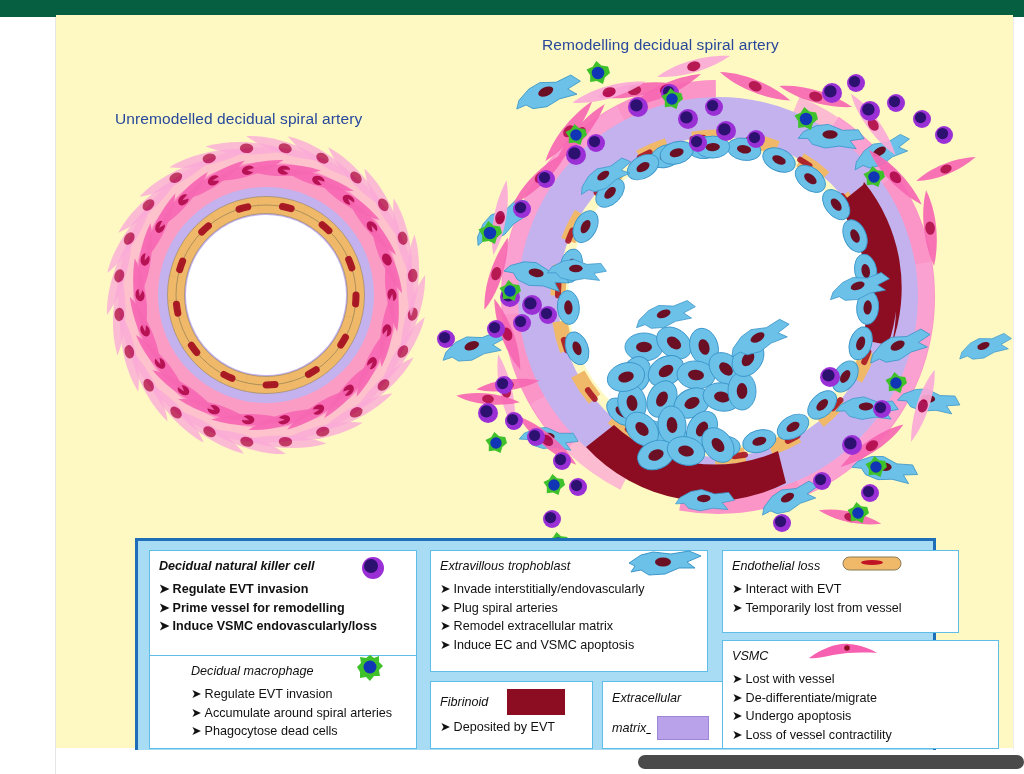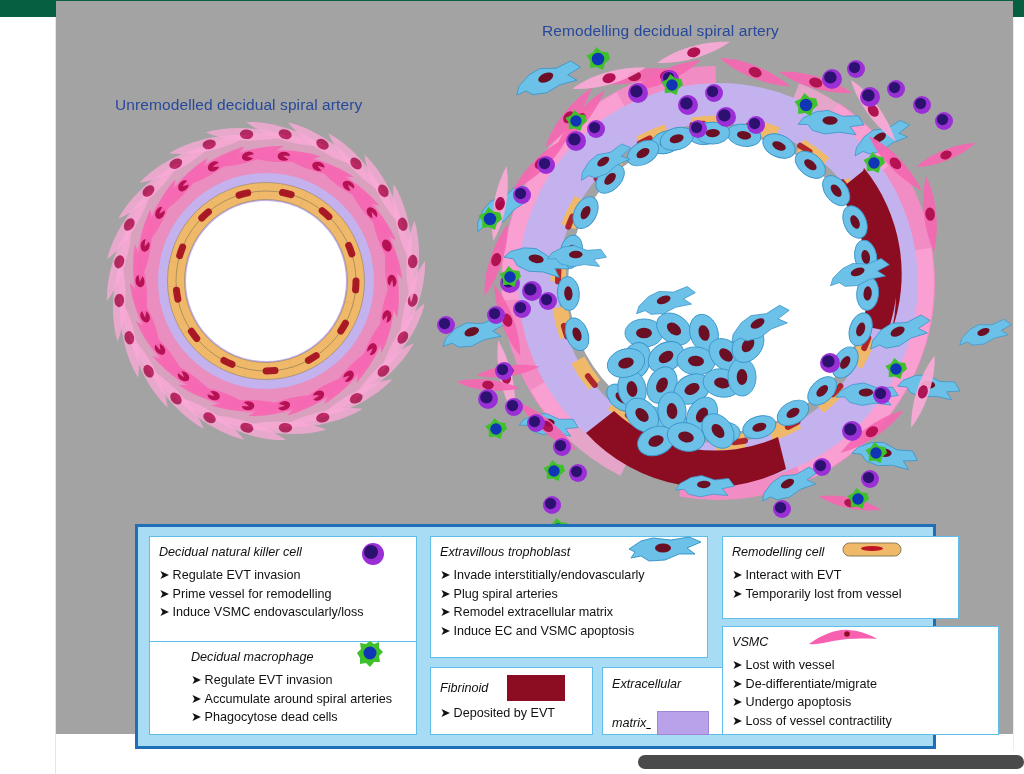--- a/index.html
+++ b/index.html
@@ -11,21 +11,21 @@
   #page{position:absolute;inset:0;background:#fff;}
 
   
   .topbar{position:absolute;left:0;top:0;width:1024px;height:17px;background:#065f40;}
 
   
   .rule-left{position:absolute;left:55px;top:17px;width:1px;height:757px;background:#e6e6e6;}
   .rule-right{position:absolute;left:1013px;top:17px;width:1px;height:733px;background:#ededed;}
 
   
-  .figure{position:absolute;left:56px;top:1px;width:957px;height:733px;background:#a3a3a3;}
+  .figure{position:absolute;left:56px;top:15px;width:957px;height:733px;background:#fef9c3;}
 
   
   .title{
     position:absolute;color:#27489b;font-size:15.5px;letter-spacing:.1px;
     white-space:nowrap;font-family:"Liberation Sans", sans-serif;
   }
   #title-remodelling{left:486px;top:21px;}
   #title-unremodelled{left:59px;top:87px;margin-top:8px;}
 
   
@@ -49,21 +49,21 @@
   .lg-item{
     font-size:12.6px;color:#111;white-space:nowrap;line-height:18.6px;
     font-family:"Liberation Sans", sans-serif;
   }
   .lg-item .arw{font-size:12.6px;margin-right:3px;display:inline-block;}
   .lg-body{padding:5px 0 0 9px;}
   .lg-head{position:relative;padding:5px 0 1px 9px;}
   .lg-icon{position:absolute;}
 
   
-  #lg-dnk   {left:93px; top:535px; width:268px;height:108px;}
+  #lg-dnk   {left:93px; top:535px; width:268px;height:108px;font-weight:bold;}
   #lg-macro {left:93px; top:640px; width:268px;height:94px;padding-left:32px;}
   #lg-evt   {left:374px;top:535px; width:278px;height:122px;}
   #lg-fib   {left:374px;top:666px; width:163px;height:68px;}
   #lg-ecm   {left:546px;top:666px; width:124px;height:68px;text-decoration:underline;}
   #lg-ec    {left:666px;top:535px; width:237px;height:83px;}
   #lg-vsmc  {left:666px;top:625px; width:277px;height:109px;}
 
   .swatch{display:inline-block;vertical-align:middle;}
   .sw-fibrinoid{width:58px;height:26px;background:#8c0d21;margin-left:14px;}
   .sw-ecm{width:52px;height:24px;background:#b9a2ea;border:1px solid #9d86d4;box-sizing:border-box;margin-left:6px;}
@@ -946,30 +946,30 @@
         <div class="lg-item"><span class="arw">➤</span><span>Invade interstitially/endovascularly</span></div>
         <div class="lg-item"><span class="arw">➤</span><span>Plug spiral arteries</span></div>
         <div class="lg-item"><span class="arw">➤</span><span>Remodel extracellular matrix</span></div>
         <div class="lg-item"><span class="arw">➤</span><span>Induce EC and VSMC apoptosis</span></div>
       </div>
     </div>
 
     <div class="legend-inner" id="lg-ecm">
       <div style="padding:6px 0 0 9px;">
         <div class="lg-title">Extracellular</div>
-        <div style="margin-top:19px;">
+        <div style="margin-top:10px;">
           <span class="lg-title">matrix</span>
           <span class="swatch sw-ecm"></span>
         </div>
       </div>
     </div>
 
     <div class="legend-inner" id="lg-ec">
       <div class="lg-head">
-        <span class="lg-title">Remodelling cell</span>
+        <span class="lg-title">Endothelial loss</span>
         <svg class="lg-icon" style="left:118px;top:2px;" width="62" height="22" viewBox="0 0 62 22">
           <rect x="2" y="4" width="58" height="13" rx="6.5" fill="#f0b96a" stroke="#8a7a52" stroke-width="1"></rect>
           <ellipse cx="31" cy="9.5" rx="11" ry="2.6" fill="#c01424"></ellipse>
         </svg>
       </div>
       <div class="lg-body">
         <div class="lg-item"><span class="arw">➤</span><span>Interact with EVT</span></div>
         <div class="lg-item"><span class="arw">➤</span><span>Temporarily lost from vessel</span></div>
       </div>
     </div>

